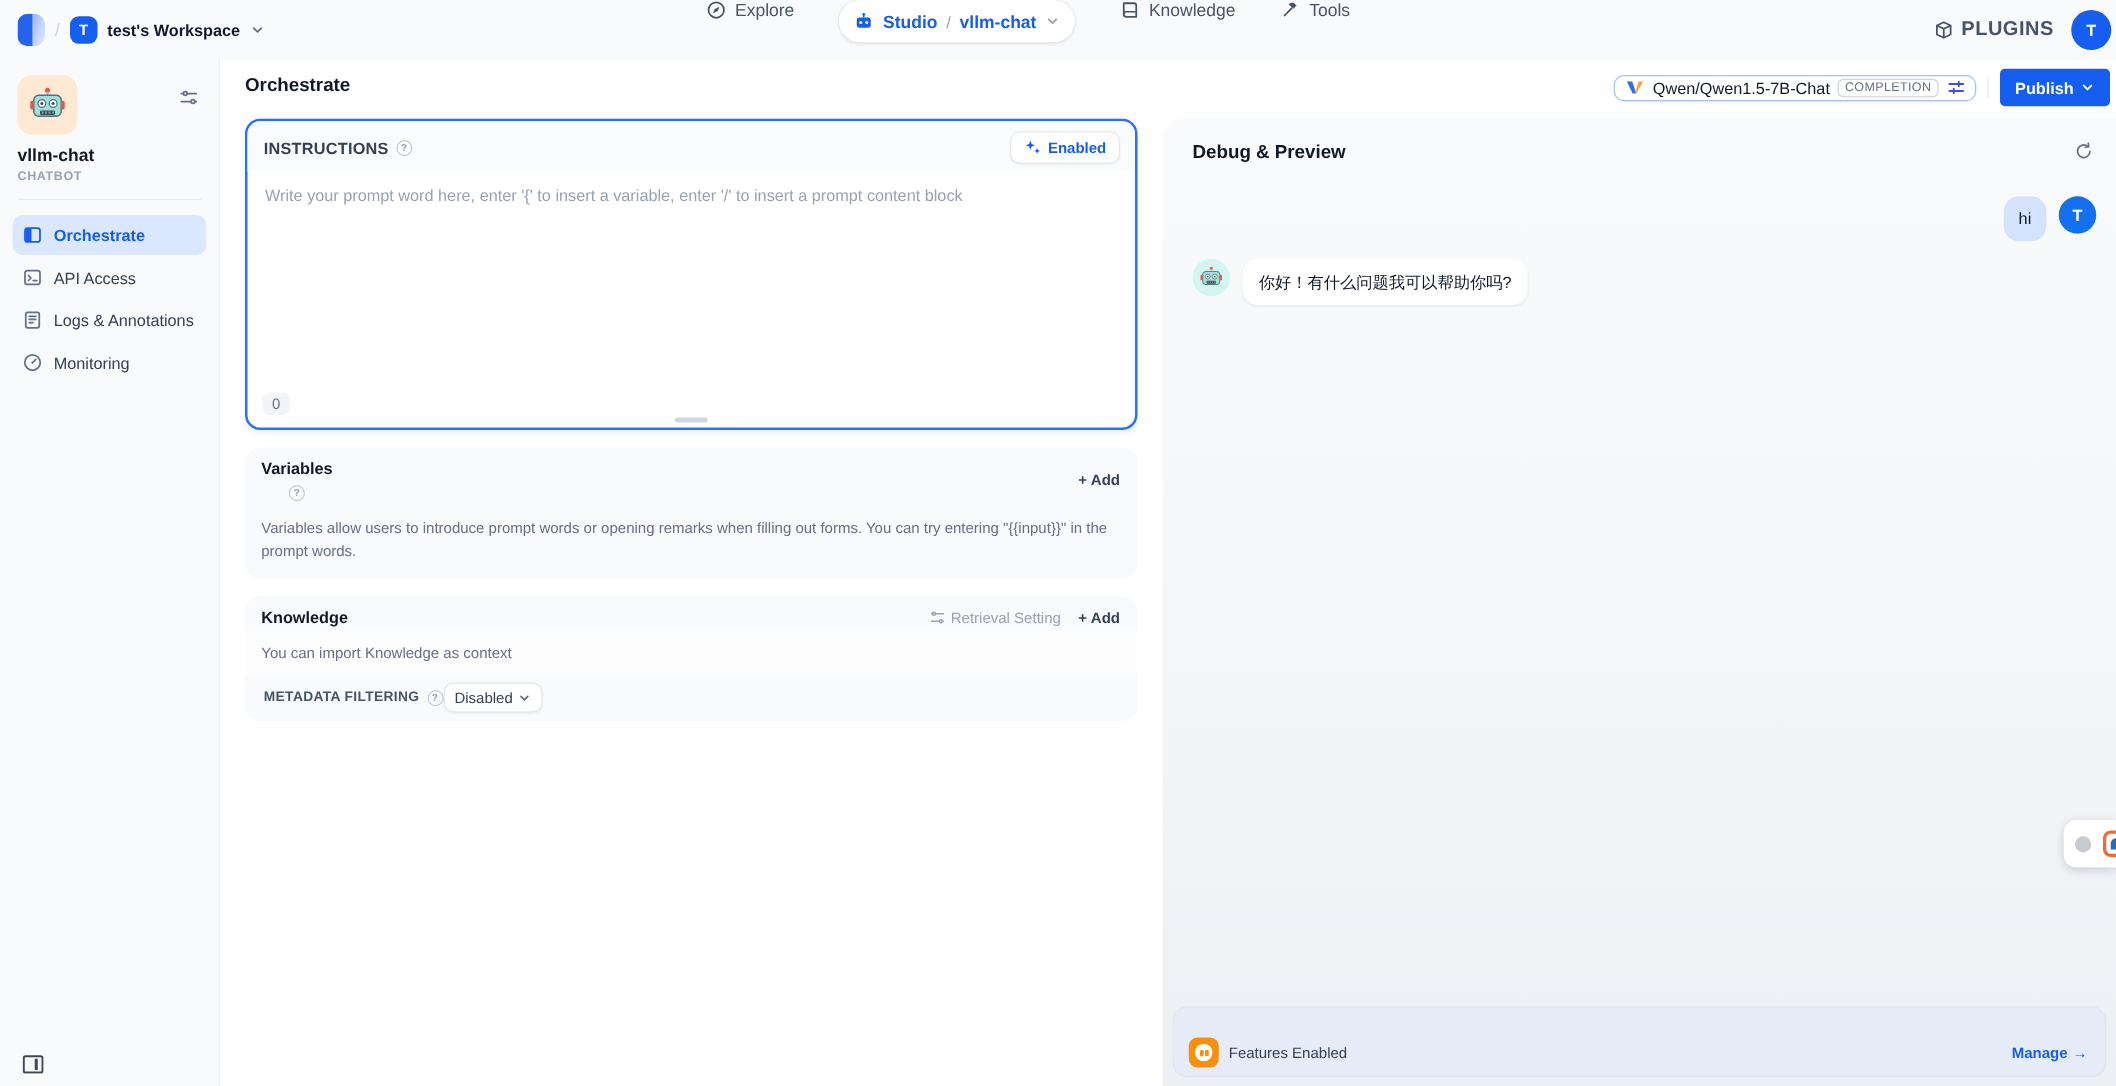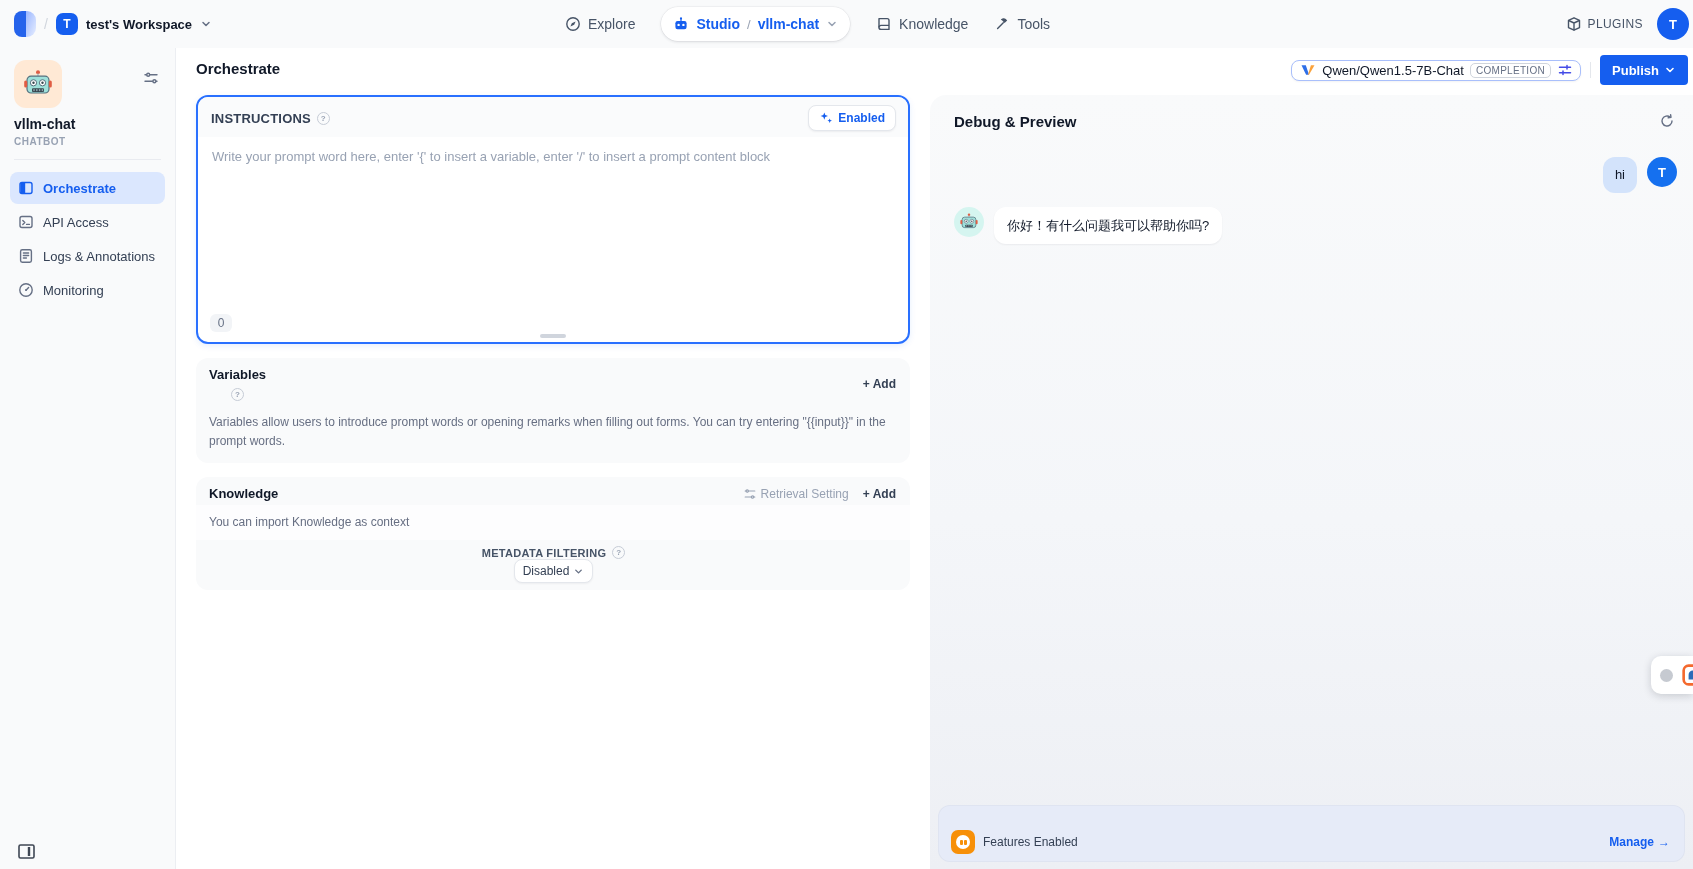--- a/index.html
+++ b/index.html
@@ -11,27 +11,27 @@
   }
   svg { display:block; }
 
   
   .header { position:absolute; top:0; left:0; right:0; height:48px; background:#f9fafb; display:flex; align-items:center; }
   .brand { display:flex; align-items:center; gap:8px; padding-left:14px; }
   .brand-slash { color:#d0d5dd; font-size:14px; }
   .ws-chip { width:22px; height:22px; border-radius:7px; background:#155eef; color:#fff; font-size:12px; font-weight:bold; display:flex; align-items:center; justify-content:center; }
   .ws-name { font-size:13px; font-weight:600; color:#101828; }
   .chev { color:#667085; }
-  .nav { position:absolute; left:565px; top:0; height:48px; display:flex; align-items:center; gap:26px; }
+  .nav { position:absolute; left:565px; top:0; height:48px; display:flex; align-items:flex-start; gap:36px; }
   .nav-item { display:flex; align-items:center; gap:7px; font-size:14px; font-weight:500; color:#475467; cursor:pointer; }
   .studio-pill { background:#fff; border-radius:999px; height:34px; display:flex; align-items:center; gap:7px; padding:0 12px 0 12px; box-shadow:0 1px 3px rgba(16,24,40,.12), 0 0 0 0.5px rgba(16,24,40,.06); }
   .studio-pill .lbl { color:#155eef; font-weight:600; font-size:14px; }
   .studio-pill .slash { color:#98a2b3; font-size:13px; }
   .header-right { position:absolute; right:4px; top:0; height:48px; display:flex; align-items:center; gap:14px; }
-  .plugins { display:flex; align-items:center; gap:6px; font-size:12px; font-weight:400; letter-spacing:.4px; color:#475467; cursor:pointer; }
+  .plugins { display:flex; align-items:center; gap:6px; font-size:16px; font-weight:700; letter-spacing:.4px; color:#475467; cursor:pointer; }
   .avatar { width:32px; height:32px; border-radius:50%; background:#155eef; color:#fff; font-size:13px; font-weight:600; display:flex; align-items:center; justify-content:center; }
 
   
   .sidebar { position:absolute; top:48px; left:0; bottom:0; width:176px; background:#f9fafb; border-right:1px solid #eceef2; }
   .app-head { position:relative; padding:12px 14px 0 14px; }
   .app-icon { width:48px; height:48px; border-radius:12px; background:#ffe9d5; display:flex; align-items:center; justify-content:center; }
   .ops-btn { position:absolute; top:22px; right:16px; cursor:pointer; }
   .app-name { margin-top:8px; font-size:14px; font-weight:bold; color:#101828; }
   .app-type { margin-top:4px; font-size:10px; font-weight:600; letter-spacing:.5px; color:#98a2b3; }
   .side-div { height:1px; background:#e9ebf0; margin:12px 14px; }
@@ -66,21 +66,21 @@
   .drag-handle { position:absolute; bottom:4px; left:50%; transform:translateX(-50%); width:26px; height:4px; border-radius:2px; background:#d0d5dd; cursor:ns-resize; }
 
   .section-card { background:#f9fafb; margin-top:14px; }
   .sec-head { display:flex; align-items:center; justify-content:space-between; padding:9px 14px 4px 13px; }
   .sec-title { display:flex; align-items:center; gap:6px; font-size:13px; font-weight:bold; color:#101828;flex-direction:column; }
   .sec-actions { display:flex; align-items:center; gap:14px; }
   .add-btn { display:flex; align-items:center; gap:3px; font-size:12px; font-weight:600; color:#344054; background:none; border:none; font-family:inherit; cursor:pointer; }
   .retrieval { display:flex; align-items:center; gap:5px; font-size:12px; font-weight:500; color:#98a2b3; cursor:default; }
   .sec-desc { padding:8px 14px 13px 13px; font-size:12px; line-height:1.55; color:#676f83; }
   .kn-band { background:#fdfdfe; padding:10px 14px 11px 13px; font-size:12px; color:#676f83; }
-  .meta-row { display:flex; align-items:center; justify-content:flex-start; padding:6px 14px 7px 15px; border-radius:0 0 12px 12px;flex-direction:column; }
+  .meta-row { display:flex; align-items:center; justify-content:flex-start; padding:6px 14px 7px 15px; border-radius:0 0 12px 12px; }
   .meta-title { display:flex; align-items:center; gap:6px; font-size:11px; font-weight:bold; color:#475467; letter-spacing:.3px; }
   .disabled-btn { height:24px; display:flex; align-items:center; gap:4px; background:#fff; border:1px solid #e4e7ec; border-radius:8px; padding:0 8px; font-family:inherit; font-size:12px; font-weight:500; color:#344054; box-shadow:0 1px 2px rgba(16,24,40,.05); cursor:pointer; }
 
   
   .debug-panel { position:absolute; left:930px; top:95px; right:0; bottom:0; background:linear-gradient(180deg,#f9fafb 0%,#f4f6f9 55%,#edeff4 100%); border-radius:16px 0 0 0; }
   .debug-head { display:flex; align-items:center; justify-content:space-between; padding:16px 16px 0 24px; }
   .debug-title { font-size:15px; font-weight:bold; color:#101828; }
   .restart-btn { background:none; border:none; cursor:pointer; padding:2px; }
   .chat-list { padding:26px 16px 0 24px; }
   .msg-row { display:flex; align-items:flex-start; gap:10px; }

